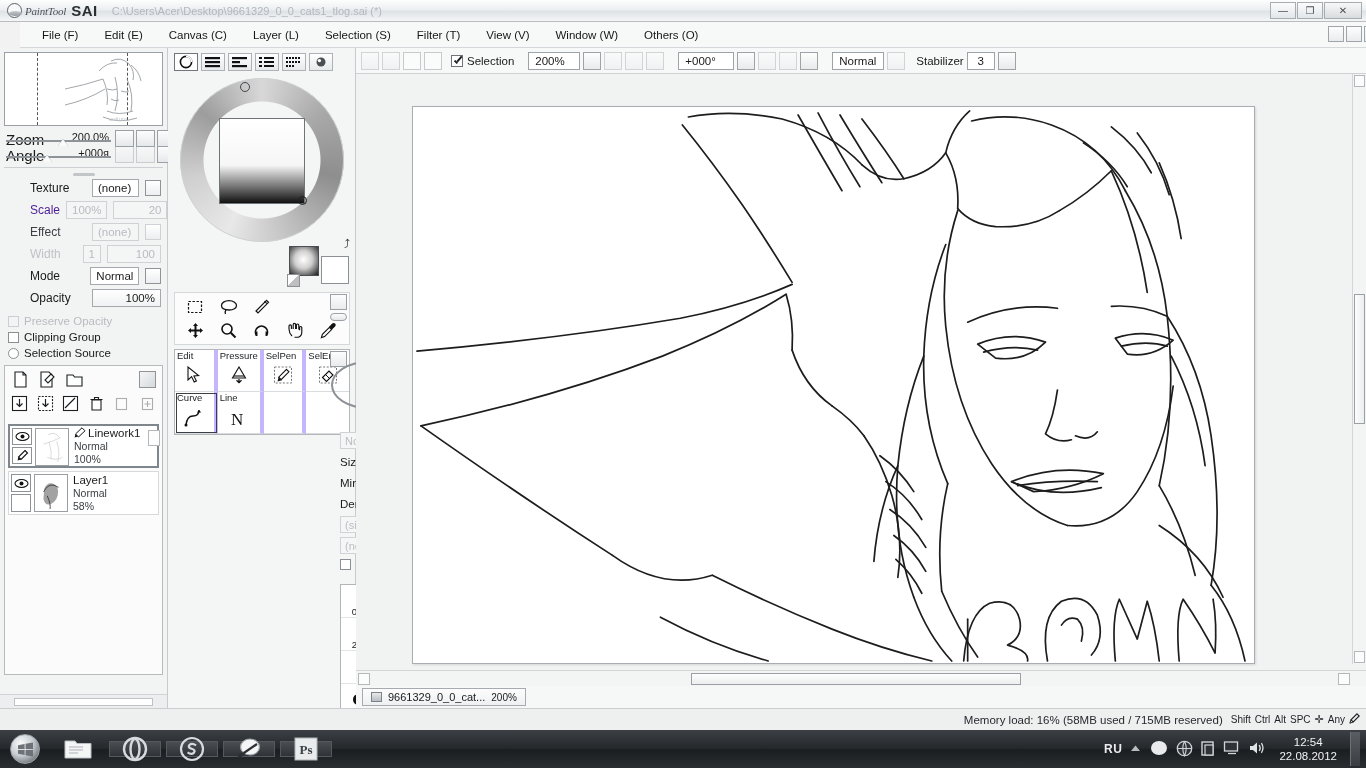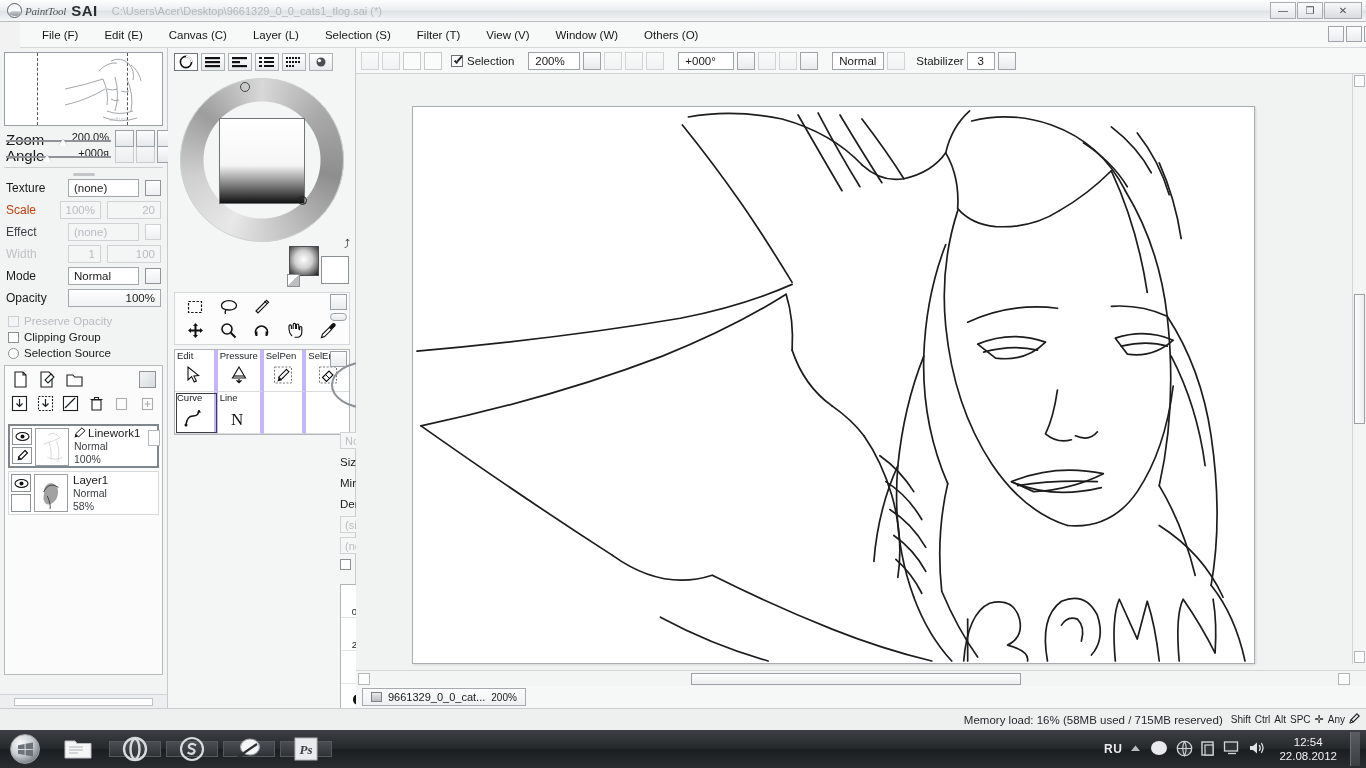--- a/index.html
+++ b/index.html
@@ -56,21 +56,21 @@
   .slider-track .line{ position:absolute; left:0; right:0; top:9px; height:2px; background:#8d9397;}
   .slider-track .val{ position:absolute; right:2px; top:0px; font-size:11px;}
   .slider-track .knob{ position:absolute; top:8px; width:0;height:0;border-left:5px solid transparent;border-right:5px solid transparent;border-bottom:7px solid #fafafa; filter:drop-shadow(0 0 0.5px #6a7075);}
   .nav-btns{ position:absolute; right:4px; display:flex; gap:2px;}
   .nav-btn{ width:19px;height:17px;border:1px solid #9aa0a5;background:linear-gradient(180deg,#fcfdfd,#e5e8ea);}
   .nav-btn.dis{ opacity:.45; }
 
   .divider{ height:1px; background:#cdd0d3; margin:5px 4px;}
   .grip{ width:22px;height:3px;background:#c2c6c9;margin:2px auto;border-radius:2px;}
 
-  .frow{ display:flex; align-items:center; height:20px; padding:0 6px; gap:6px; margin-top:2px;}
+  .frow{ display:flex; align-items:center; height:20px; padding:0 6px; gap:6px; margin-top:2px;margin-left:24px;}
   .frow .flbl{ width:56px; font-size:12px;}
   .fbox{ flex:1; height:18px; border:1px solid #a4a9ae; background:#fff; display:flex; align-items:center; padding:0 5px; font-size:11.5px;}
   .fbox.dim{ color:#b8bcc0; background:#f4f5f5; border-color:#cfd2d5;}
   .fchk{ width:16px;height:16px;border:1px solid #8f9499; background:linear-gradient(180deg,#fff,#eceef0); }
   .fchk.dim{ border-color:#cfd2d5; }
   .fbox.right{ justify-content:flex-end; }
   .fbox.small{ flex:0 0 54px; justify-content:flex-end;}
 
   .cbrow{ display:flex; align-items:center; gap:5px; padding:0 8px; height:16px; font-size:11.5px;}
   .cb{ width:11px;height:11px;border:1px solid #8b9095;background:#fff;}
@@ -201,21 +201,21 @@
 
   
   .taskbar{ position:absolute; left:0; top:730px; width:1366px; height:38px;
             background:linear-gradient(180deg,#3c3f43 0%,#26292c 48%,#1b1e21 52%,#2b2e31 100%);
             display:flex; align-items:center; }
   .startorb{ width:44px;height:34px; margin-left:3px; display:flex;align-items:center;justify-content:center;}
   .orb{ width:30px;height:30px;border-radius:50%;
         background:radial-gradient(circle at 35% 30%,#fafafa,#c8cdd2 45%,#7e858b 75%,#4b5055);
         border:1px solid #9aa0a5; display:flex;align-items:center;justify-content:center;}
   .tb-item{ height:16px; min-width:52px; margin-left:5px; border:1px solid #55595d;
-            background:linear-gradient(180deg,#4a4e52,#2f3337); display:flex;align-items:center;justify-content:center;font-style:italic;}
+            background:linear-gradient(180deg,#4a4e52,#2f3337); display:flex;align-items:center;justify-content:center;}
   .tb-item.plain{ border:none; background:transparent; }
   .tray{ margin-left:auto; display:flex; align-items:center; gap:7px; padding-right:6px; color:#e6e8ea;}
   .tray .ru{ font-size:12px; font-weight:bold; color:#e9ebec; letter-spacing:.5px;}
   .clock{ text-align:center; font-size:11.5px; color:#f0f1f2; line-height:1.25; padding:0 6px;}
   .showdesk{ width:10px;height:34px;background:linear-gradient(180deg,#5a5e62,#3a3e42); border-left:1px solid #6b7075;}
 </style>
 </head>
 <body>
 
 <div id="app">
@@ -306,21 +306,21 @@
 
     <div class="divider"></div>
     <div class="grip"></div>
 
     <div class="frow">
       <span class="flbl">Texture</span>
       <div class="fbox">(none)</div>
       <div class="fchk"></div>
     </div>
     <div class="frow">
-      <span class="flbl" style="color:#c2410c">Scale</span>
+      <span class="flbl" style="color:#4c1d95">Scale</span>
       <div class="fbox dim right">100%</div>
       <div class="fbox dim small">20</div>
     </div>
     <div class="frow">
       <span class="flbl" style="color:#3b4044">Effect</span>
       <div class="fbox dim">(none)</div>
       <div class="fchk dim"></div>
     </div>
     <div class="frow">
       <span class="flbl" style="color:#bfc3c6">Width</span>

